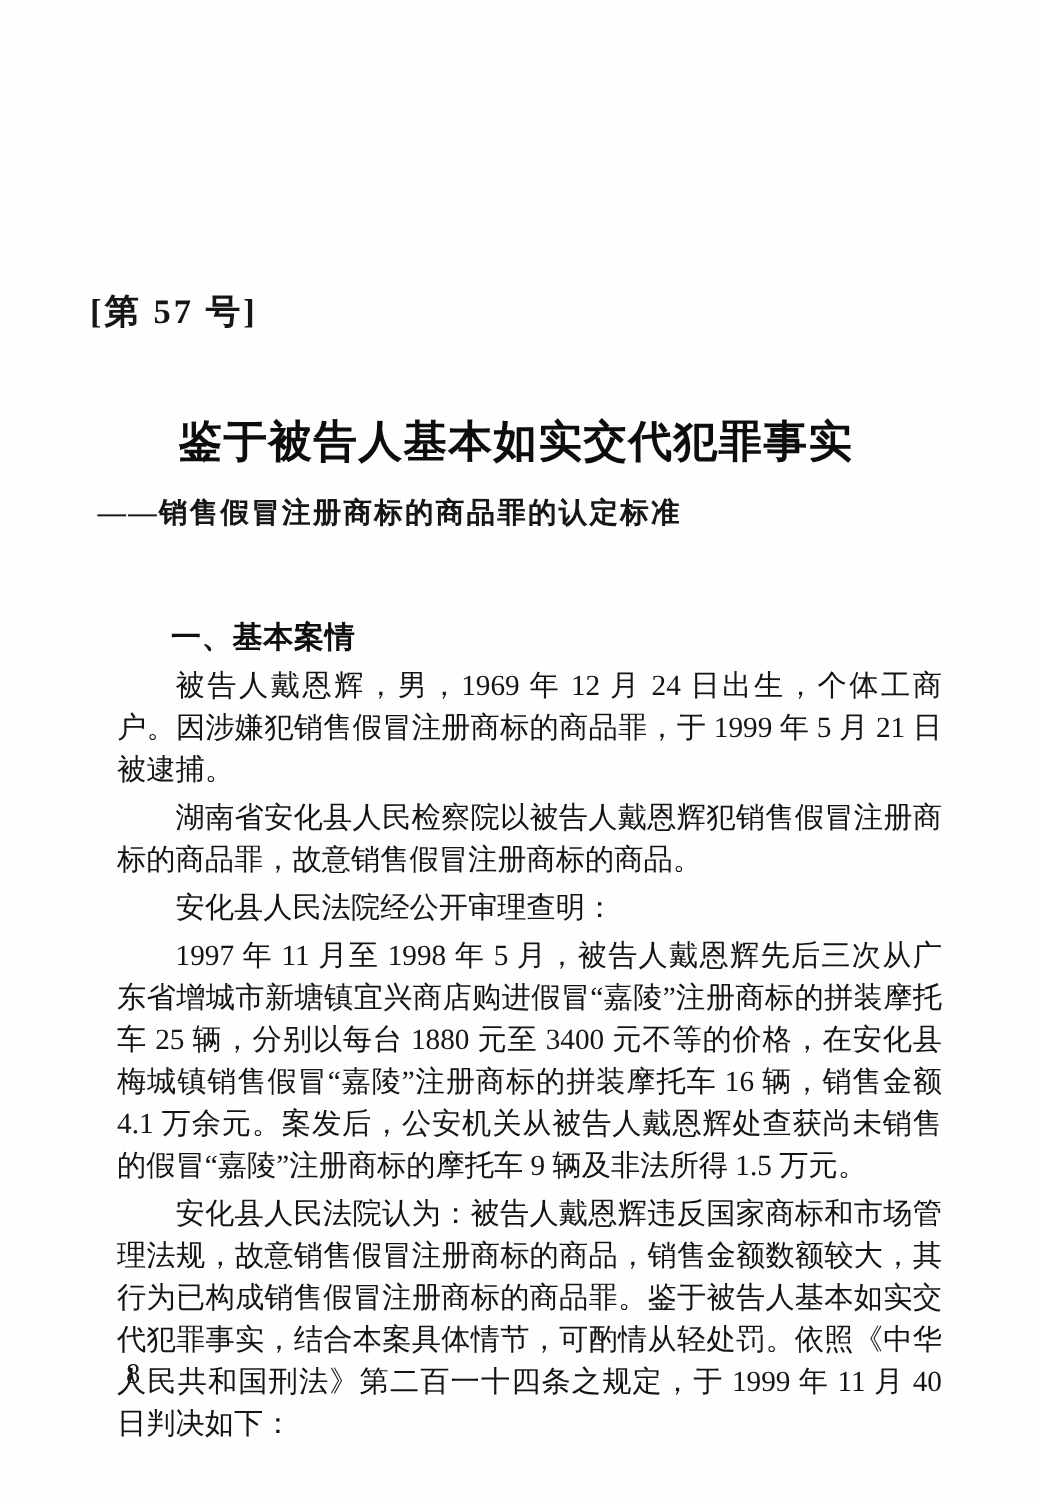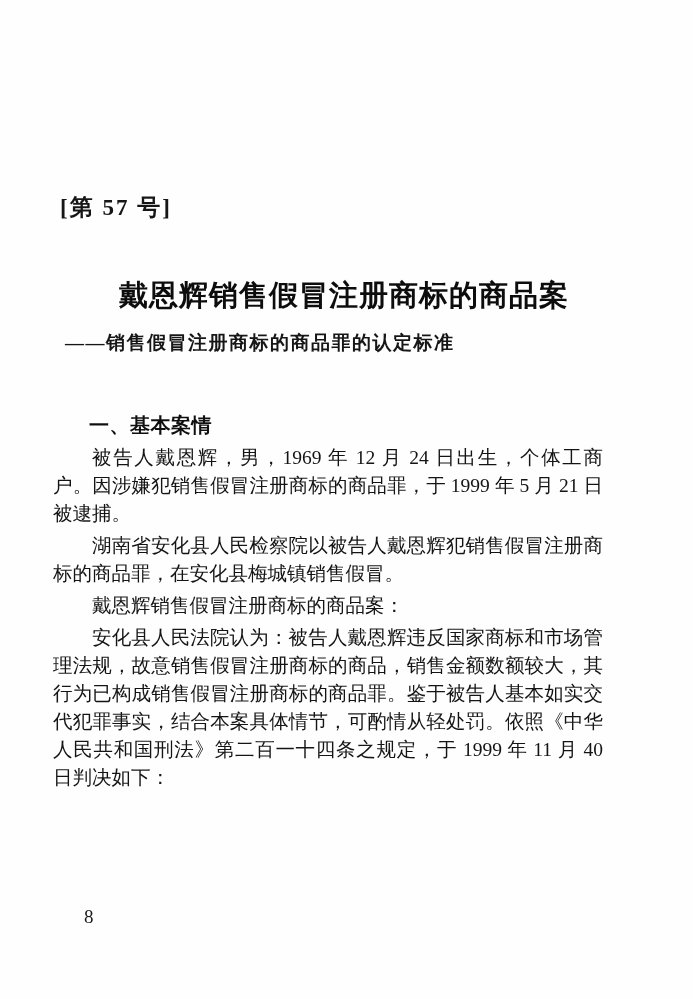--- a/index.html
+++ b/index.html
@@ -45,21 +45,21 @@
     top: 330px;
     width: 558px;
     font-size: 19px;
     line-height: 26px;
     font-weight: 700;
     letter-spacing: 1.5px;
     color: #161616;
   }
   .body-text {
     position: absolute;
-    left: 49px;
+    left: 74px;
     top: 410px;
     width: 558px;
     font-size: 19.5px;
     line-height: 28px;
     text-align: justify;
     color: #141414;
   }
   .section-heading {
     margin: 0 0 4px 0;
     font-family: "Liberation Sans", "DejaVu Sans", sans-serif;
@@ -83,32 +83,33 @@
     color: #1a1a1a;
   }
 </style>
 </head>
 <body>
 
 <div class="page">
 
   <div class="case-number">[第 57 号]</div>
 
-  <h1 class="doc-title">戴恩辉销售假冒注册商标的商品案</h1>
+  <h1 class="doc-title">鉴于被告人基本如实交代犯罪事实</h1>
 
   <div class="doc-subtitle">——销售假冒注册商标的商品罪的认定标准</div>
 
   <div class="body-text">
     <h2 class="section-heading">一、基本案情</h2>
 
     <p class="para">被告人戴恩辉，男，1969 年 12 月 24 日出生，个体工商户。因涉嫌犯销售假冒注册商标的商品罪，于 1999 年 5 月 21 日被逮捕。</p>
 
-    <p class="para">湖南省安化县人民检察院以被告人戴恩辉犯销售假冒注册商标的商品罪，在安化县梅城镇销售假冒。</p>
+    <p class="para">湖南省安化县人民检察院以被告人戴恩辉犯销售假冒注册商标的商品罪，故意销售假冒注册商标的商品。</p>
 
-    <p class="para">戴恩辉销售假冒注册商标的商品案：</p>
+    <p class="para">安化县人民法院经公开审理查明：</p>
 
+    <p class="para">1997 年 11 月至 1998 年 5 月，被告人戴恩辉先后三次从广东省增城市新塘镇宜兴商店购进假冒“嘉陵”注册商标的拼装摩托车 25 辆，分别以每台 1880 元至 3400 元不等的价格，在安化县梅城镇销售假冒“嘉陵”注册商标的拼装摩托车 16 辆，销售金额 4.1 万余元。案发后，公安机关从被告人戴恩辉处查获尚未销售的假冒“嘉陵”注册商标的摩托车 9 辆及非法所得 1.5 万元。</p>
 
     <p class="para">安化县人民法院认为：被告人戴恩辉违反国家商标和市场管理法规，故意销售假冒注册商标的商品，销售金额数额较大，其行为已构成销售假冒注册商标的商品罪。鉴于被告人基本如实交代犯罪事实，结合本案具体情节，可酌情从轻处罚。依照《中华人民共和国刑法》第二百一十四条之规定，于 1999 年 11 月 40 日判决如下：</p>
   </div>
 
   <div class="page-number">8</div>
 
 </div>
 
 </body></html>

